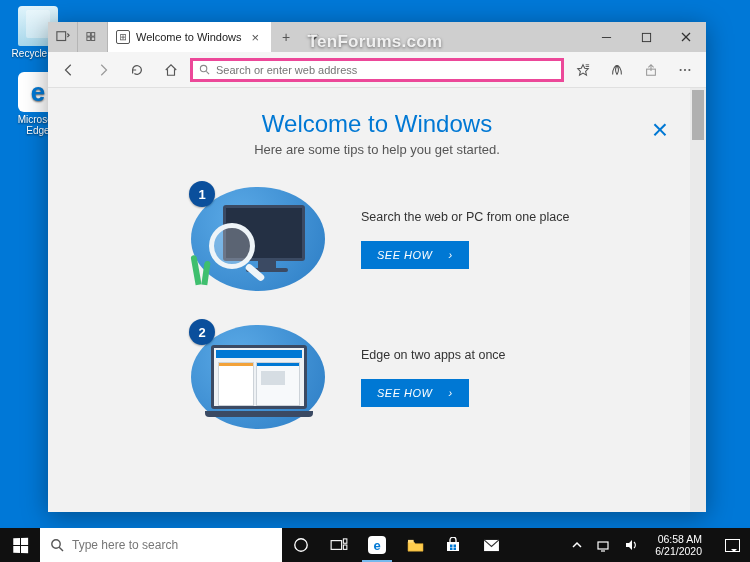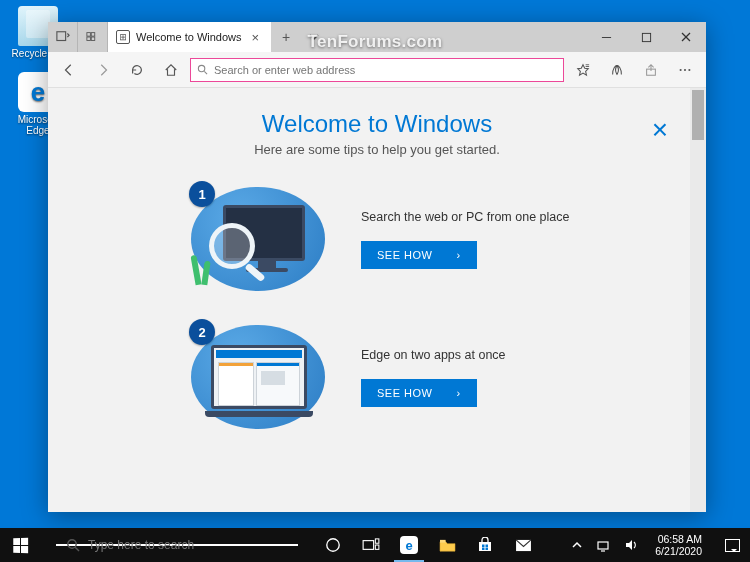--- a/index.html
+++ b/index.html
@@ -26,21 +26,21 @@
 .tab .close-x { margin-left:auto; color:#555; font-size:13px; padding:0 4px; }
 .tab-strip .new-tab, .tab-strip .tab-chevron { width:28px; display:flex; align-items:center; justify-content:center; color:#555; font-size:14px; }
 .tab-strip-spacer { flex:1; background:#cfcfcf; }
 .win-ctrl { width:40px; display:flex; align-items:center; justify-content:center; color:#333; font-size:11px; }
 .win-ctrl.close { font-size:13px; }
 
 
 .addr-bar { height: 36px; background:#f5f5f5; border-bottom:1px solid #e0e0e0; display:flex; align-items:center; gap:4px; padding:0 6px; }
 .addr-btn { width:30px; height:30px; display:flex; align-items:center; justify-content:center; color:#555; }
 .addr-btn svg { width:14px; height:14px; }
-.addr-input-wrap { flex:1; height:24px; background:#fff; border:1px solid #ec4899; display:flex; align-items:center; padding:0 6px; gap:6px; }
+.addr-input-wrap { flex:1; height:24px; background:#fff; border:3px solid #ec4899; display:flex; align-items:center; padding:0 6px; gap:6px; }
 .addr-input-wrap .search-ic { color:#888; font-size:11px; }
 .addr-input { border:none; outline:none; flex:1; font-size:11px; color:#666; background:transparent; }
 
 
 .content { flex:1; background:#f2f2f2; position:relative; overflow:hidden; }
 .welcome-head { text-align:center; padding-top:22px; }
 .welcome-title { color:#0078d4; font-size:24px; font-weight:400; }
 .welcome-sub { color:#555; font-size:13px; margin-top:4px; }
 .close-panel { position:absolute; top:26px; right:38px; color:#0078d4; font-size:28px; font-weight:300; cursor:pointer; }
 
@@ -65,38 +65,38 @@
 .tip2 .laptop .split-l { position:absolute; left:4px; top:14px; width:36px; height:44px; background:#fff; border:1px solid #cdd3d9; }
 .tip2 .laptop .split-l:before { content:""; position:absolute; top:0; left:0; right:0; height:3px; background:#f2a23a; }
 .tip2 .laptop .split-r { position:absolute; right:4px; top:14px; width:44px; height:44px; background:#f7f9fb; border:1px solid #cdd3d9; }
 .tip2 .laptop .split-r:before { content:""; position:absolute; top:0; left:0; right:0; height:3px; background:#0078d4; }
 .tip2 .laptop .split-r:after { content:""; position:absolute; top:8px; left:4px; width:24px; height:14px; background:#d6dde3; }
 .tip2 .laptop .topbar { position:absolute; top:2px; left:2px; right:2px; height:8px; background:#0078d4; }
 .tip2 .laptop-base { position:absolute; left:22px; top:94px; width:108px; height:6px; background:#3b4a63; border-radius:0 0 4px 4px; }
 
 .tip-text { width:210px; }
 .tip-desc { font-size:12.5px; color:#333; line-height:1.4; margin-bottom:14px; }
-.see-how { background:#0078d4; color:#fff; border:none; padding:8px 16px; font-size:11px; letter-spacing:.5px; display:inline-flex; align-items:center; gap:24px; cursor:pointer; }
+.see-how { background:#0078d4; color:#fff; border:none; padding:8px 16px; font-size:11px; letter-spacing:.5px; display:inline-flex; align-items:center; gap:16px; cursor:pointer;font-style:italic; }
 .see-how .chev { font-size:11px; }
 
 .scrollbar-track { position:absolute; right:0; top:0; width:16px; height:100%; background:#eaeaea; }
 .scrollbar-thumb { position:absolute; right:2px; top:2px; width:12px; height:50px; background:#b0b0b0; }
 
 .feedback { position:absolute; right:16px; bottom:0; background:#4a4a4a; color:#fff; font-size:11px; padding:5px 10px; display:flex; align-items:center; gap:6px; }
 .feedback .fb-ic { width:12px; height:10px; background:#fff; position:relative; }
 .feedback .fb-ic:after { content:""; position:absolute; bottom:-3px; left:2px; border:3px solid transparent; border-top-color:#fff; }
 
 .watermark { position:absolute; left:50%; top:32px; transform:translateX(-50%); color:rgba(255,255,255,.85); font-size:17px; font-weight:700; text-shadow:0 1px 3px rgba(0,0,0,.5); letter-spacing:.3px; font-family:Arial,sans-serif; pointer-events:none; z-index:50; }
 
 
 .taskbar { position:absolute; left:0; right:0; bottom:0; height:34px; background:#101010; display:flex; align-items:stretch; color:#fff; }
 .start-btn { width:40px; display:flex; align-items:center; justify-content:center; }
 .win-logo { display:grid; grid-template-columns:7px 7px; grid-template-rows:7px 7px; gap:1px; transform:perspective(40px) rotateY(-8deg); }
 .win-logo span { background:#fff; }
-.search-box { width:242px; background:#fff; display:flex; align-items:center; gap:8px; padding:0 10px; color:#777; font-size:12px; margin:16px; }
+.search-box { width:242px; background:#fff; display:flex; align-items:center; gap:8px; padding:0 10px; color:#777; font-size:12px; margin:0; }
 .search-box .mag { color:#555; }
 .task-icons { display:flex; }
 .task-icon { width:38px; display:flex; align-items:center; justify-content:center; font-size:15px; color:#fff; position:relative; }
 .task-icon.active:after { content:""; position:absolute; bottom:0; left:4px; right:4px; height:2px; background:#76b9ed; }
 .edge-tb-icon { width:18px; height:18px; background:#fff; border-radius:4px; display:flex; align-items:center; justify-content:center; color:#0078d4; font-weight:bold; font-size:13px; }
 .task-spacer { flex:1; }
 .tray { display:flex; align-items:center; gap:8px; padding-right:2px; font-size:11px; }
 .tray .tray-ic { padding:0 3px; display:flex; align-items:center; font-size:12px; }
 .clock { text-align:right; line-height:1.15; font-size:10.5px; padding:0 6px; }
 .notif { width:32px; display:flex; align-items:center; justify-content:center; }

